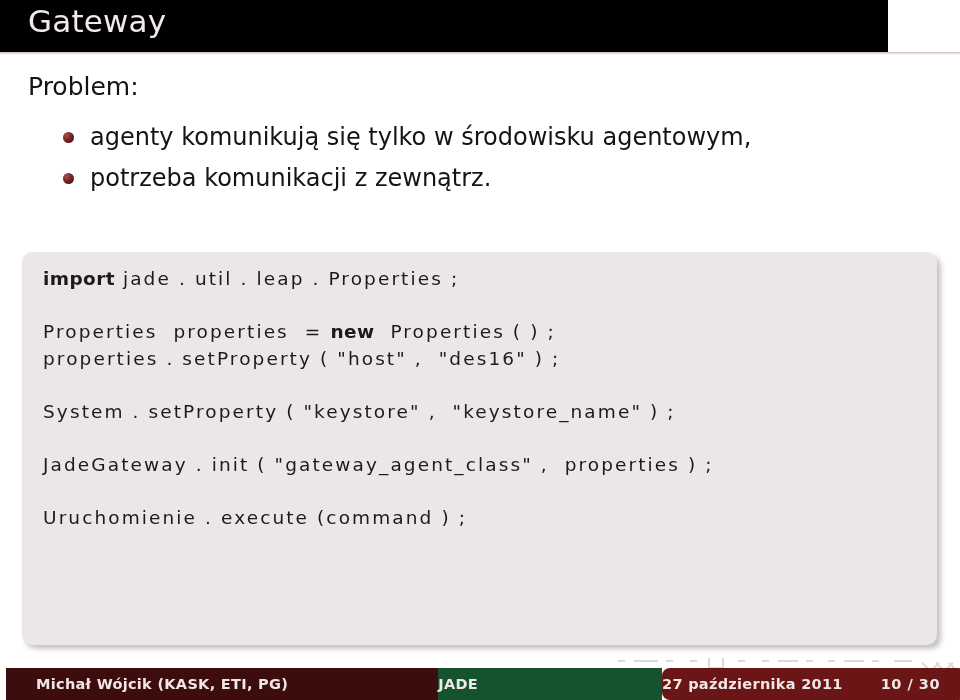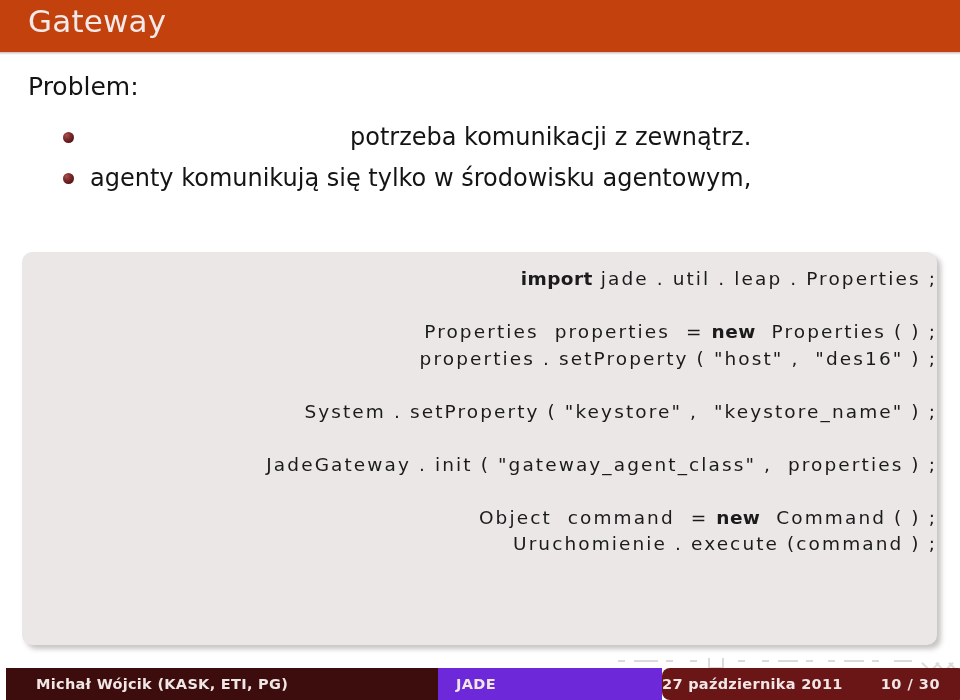--- a/index.html
+++ b/index.html
@@ -12,23 +12,23 @@
     height: 700px;
     overflow: hidden;
     font-family: "DejaVu Sans", sans-serif;
     position: relative;
   }
 
   
   .slide-header {
     position: absolute;
     left: 0; top: 0;
-    width: 960px;
+    width: 888px;
     height: 52px;
-    background: #c2410c;
+    background: #000000;
     box-sizing: border-box;
   }
   .slide-header .title {
     position: absolute;
     left: 28px;
     top: 3px;
     color: #f2eaea;
     font-size: 31px;
     font-weight: 400;
     letter-spacing: 0.2px;
@@ -42,21 +42,20 @@
     height: 3px;
     background: linear-gradient(to bottom, #cfbaba 0%, #efe7e7 60%, #ffffff 100%);
   }
 
   
   .slide-body {
     position: absolute;
     left: 0; top: 55px;
     width: 960px;
     height: 600px;
-    text-align: right;
   }
 
   .heading-line {
     position: absolute;
     color: #141414;
     font-size: 25px;
     font-weight: 400;
     white-space: nowrap;
     font-family: "DejaVu Sans", sans-serif;
   }
@@ -180,23 +179,22 @@
     white-space: nowrap;
     box-sizing: border-box;
     font-family: "DejaVu Sans", sans-serif;
   }
   .footer-author {
     background: #3d0d0d;
     width: 440px;
     padding-left: 30px;
   }
   .footer-section {
-    background: #6d28d9;
+    background: #14532d;
     width: 228px;
-    padding-left: 18px;
   }
   .footer-right {
     background: #6b1616;
     flex: 1;
     justify-content: flex-end;
     padding-right: 26px;
     gap: 38px;
     border-radius: 8px;
   }
   .footer-right .page-num { letter-spacing: 0.5px; }
@@ -207,37 +205,36 @@
 <div class="slide-header">
   <div class="title">Gateway</div>
 </div>
 <div class="header-underline"></div>
 
 <div class="slide-body">
 
   <div class="heading-line heading-problem">Problem:</div>
 
   <ul class="bullet-list" id="bullet-list">
-  <li class="bullet-item"><span class="bullet-dot"></span><span>potrzeba komunikacji z zewnątrz.</span></li>
-      <li class="bullet-item"><span class="bullet-dot"></span><span>agenty komunikują się tylko w środowisku agentowym,</span></li>
+  <li class="bullet-item"><span class="bullet-dot"></span><span>agenty komunikują się tylko w środowisku agentowym,</span></li>
+      <li class="bullet-item"><span class="bullet-dot"></span><span>potrzeba komunikacji z zewnątrz.</span></li>
     </ul>
 
 
   <div class="code-block">
     <div class="code-inner" id="code-listing">
         <div class="code-line"><b>import</b><span> jade . util . leap . Properties ;</span></div>
         <div class="code-line spacer">&nbsp;</div>
         <div class="code-line"><span>Properties  properties  = </span><b>new</b><span>  Properties ( ) ;</span></div>
         <div class="code-line"><span>properties . setProperty ( "host" ,  "des16" ) ;</span></div>
         <div class="code-line spacer">&nbsp;</div>
         <div class="code-line"><span>System . setProperty ( "keystore" ,  "keystore_name" ) ;</span></div>
         <div class="code-line spacer">&nbsp;</div>
         <div class="code-line"><span>JadeGateway . init ( "gateway_agent_class" ,  properties ) ;</span></div>
         <div class="code-line spacer">&nbsp;</div>
-        <div class="code-line"><span>Object  command  = </span><b>new</b><span>  Command ( ) ;</span></div>
         <div class="code-line"><span>Uruchomienie . execute (command ) ;</span></div>
       </div>
   </div>
 
 </div>
 
 <div class="nav-symbols">
   <div class="navgrp" style="left:0px;width:56px;">
     <div class="nav-dash" style="left:0px;width:7px;"></div>
     <div class="nav-dash" style="left:16px;width:24px;"></div>

